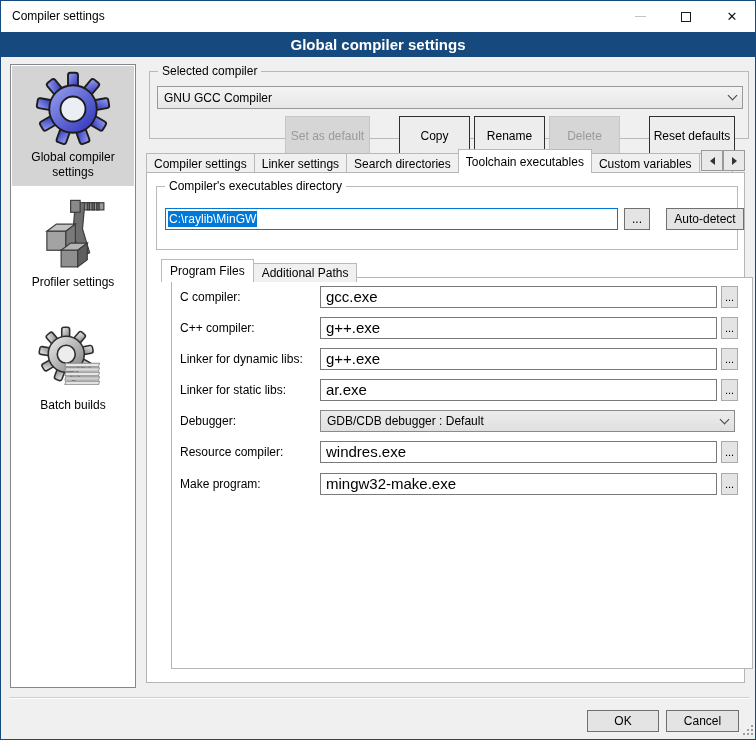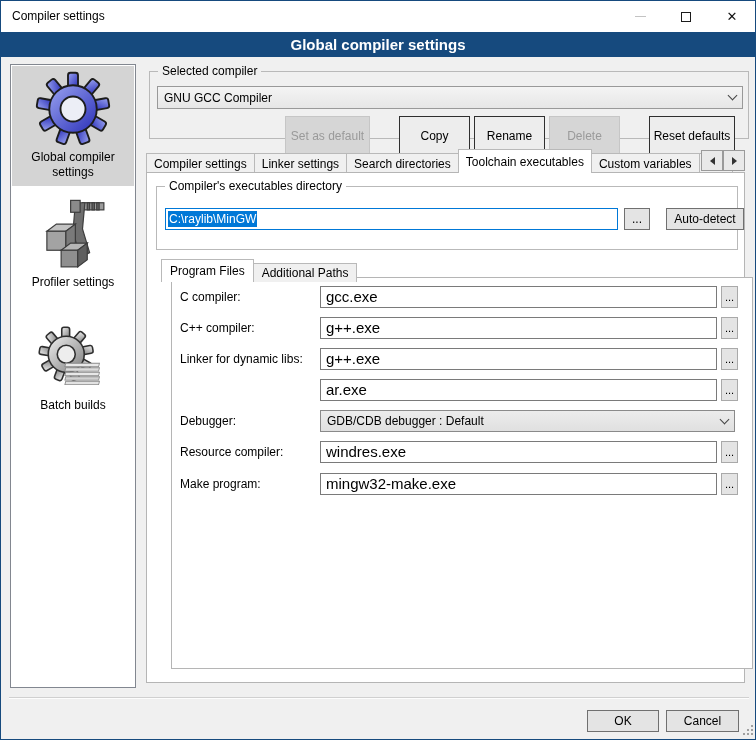--- a/index.html
+++ b/index.html
@@ -274,20 +274,21 @@
       <div class="f-label">C++ compiler:</div>
       <div class="f-input">g++.exe</div>
       <button class="f-browse">...</button>
     </div>
     <div class="row r3">
       <div class="f-label">Linker for dynamic libs:</div>
       <div class="f-input">g++.exe</div>
       <button class="f-browse">...</button>
     </div>
     <div class="row r4">
+      <div class="f-label">Linker for static libs:</div>
       <div class="f-input">ar.exe</div>
       <button class="f-browse">...</button>
     </div>
     <div class="row r5">
       <div class="f-label">Debugger:</div>
       <div class="f-combo">
         <span class="combo-text">GDB/CDB debugger : Default</span>
         <span class="chev"></span>
       </div>
     </div>

